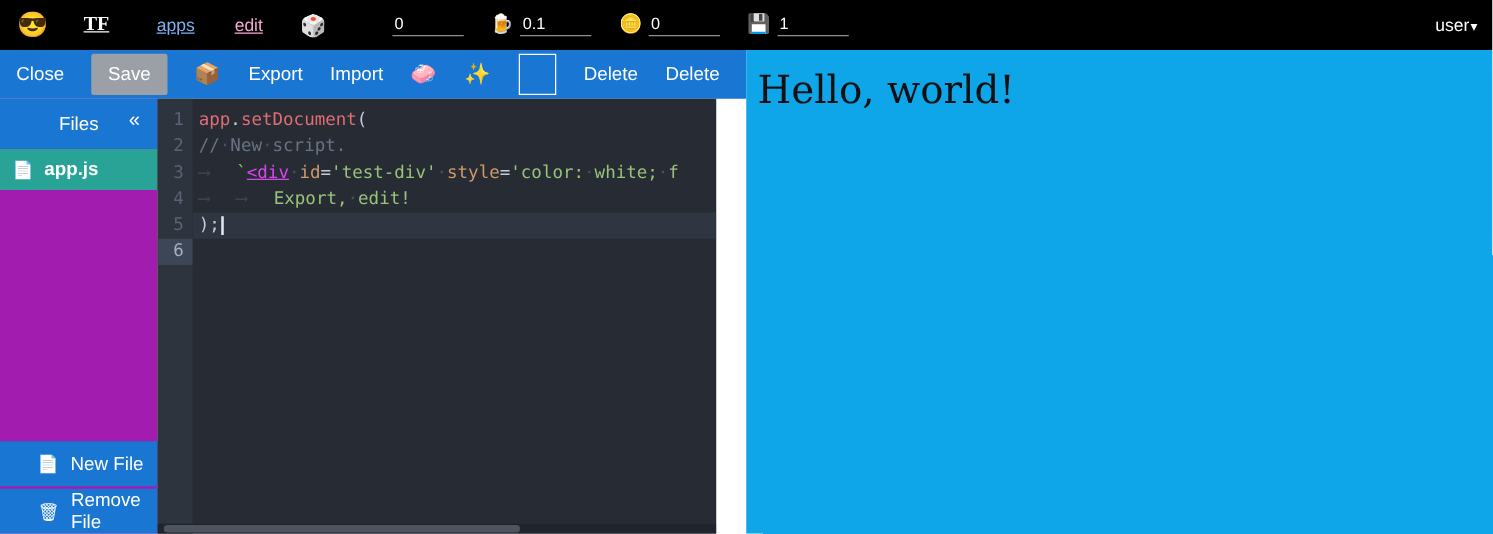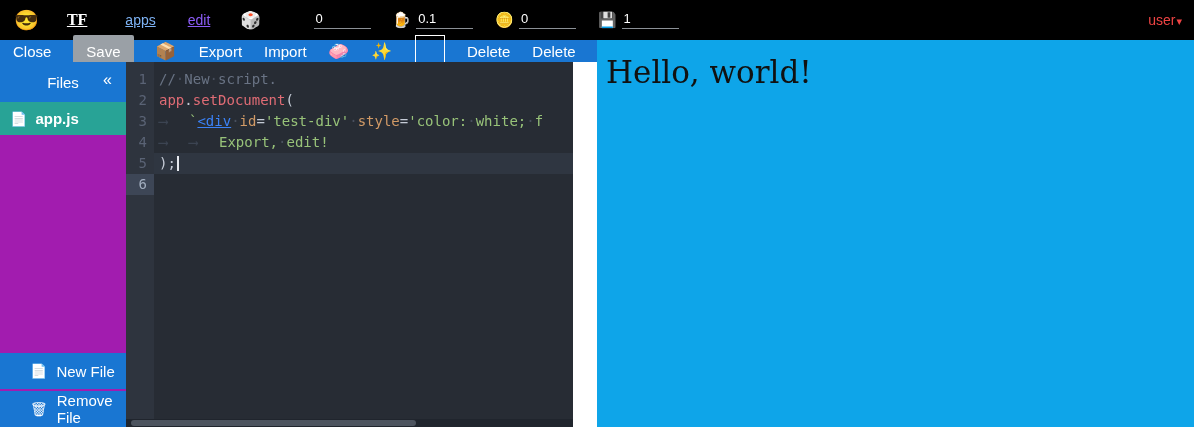--- a/index.html
+++ b/index.html
@@ -7,36 +7,36 @@
   body { font-family: "Liberation Sans", sans-serif; background: #fff; }
   .app { width: 1194px; height: 427px; display: flex; flex-direction: column; }
 
   
   .topbar { height: 40px; background: #000; display: flex; align-items: center; padding: 0 12px 0 14px; flex: none; }
   .logo { font-size: 20px; line-height: 1; }
   .brand { color: #fff; font-family: Liberation Serif, serif; font-weight: bold; font-size: 16px;
            text-decoration: underline; margin-left: 28px; cursor: pointer; }
   .nav-link { font-size: 14px; text-decoration: underline; margin-left: 32px; cursor: pointer; }
   .nav-link.apps { color: #7eb3f5; margin-left: 38px; }
-  .nav-link.edit { color: #8b5cf6; }
+  .nav-link.edit { color: #f9a8d4; }
   .dice-btn { background: none; border: none; font-size: 17px; margin-left: 30px; cursor: pointer; color:#cfd4da; }
   .counter { display: flex; align-items: flex-end; margin-left: 22px; }
   .counter:first-of-type { margin-left: 28px; }
   .c-icon { font-size: 15px; margin-right: 5px; line-height: 1.2; }
   .c-value { display: inline-block; width: 57px; border-bottom: 1px solid #8b9096; color: #fff;
              font-size: 13px; padding: 0 0 2px 2px; }
-  .user-menu { margin-left: auto; color: #ef4444; font-size: 14px; cursor: pointer; }
+  .user-menu { margin-left: auto; color: #ffffff; font-size: 14px; cursor: pointer; }
   .user-menu .caret { font-size: 11px; margin-left: 1px; }
 
   
   .main { flex: 1; display: flex; min-height: 0; }
   .left-col { width: 597px; flex: none; display: flex; flex-direction: column; min-height: 0; }
 
   
-  .toolbar { height: 22px; background: #1976d2; display: flex; align-items: center; gap: 22px;
+  .toolbar { height: 39px; background: #1976d2; display: flex; align-items: center; gap: 22px;
              padding-left: 13px; flex: none; }
   .tb-btn { background: none; border: none; color: #fff; font-size: 15px;
             font-family: "Liberation Sans", sans-serif; cursor: pointer; padding: 0; }
   .tb-btn.save { background: #9aa0a6; padding: 8px 13px; border-radius: 2px; }
   .tb-btn.emoji { font-size: 17px; }
   .tb-btn.blank { width: 30px; height: 33px; border: 1px solid #fff; background: transparent; }
 
   
   .work { flex: 1; display: flex; min-height: 0; }
 
@@ -66,21 +66,21 @@
   .code-area { flex: 1; padding: 7px 0 0 5px; overflow: hidden; color: #c5cbd6; }
   .code-line { height: 21px; white-space: pre; }
   .code-line.active { background: #2f3641; margin-left: -5px; padding-left: 5px; }
 
   .tok-comment  { color: #697384; }
   .tok-ws       { color: #49505e; }
   .tok-tab      { color: #3c4452; display: inline-block; width: 30px; }
   .tok-variable { color: #e06c75; }
   .tok-property { color: #e06c75; }
   .tok-punct    { color: #c5cbd6; }
-  .tok-tag      { color: #3b82f6; text-decoration: underline; }
+  .tok-tag      { color: #d946ef; text-decoration: underline; }
   .tok-attr     { color: #d19a66; }
   .tok-string   { color: #98c379; }
   .tok-text     { color: #98c379; }
   .caret-bar { display: inline-block; width: 2px; height: 15px; background: #e6e9ef;
                vertical-align: text-bottom; margin-left: 1px; }
 
   .hscrollbar { position: absolute; left: 0; right: 0; bottom: 0; height: 8px; background: #20252d; }
   .hscroll-thumb { position: absolute; left: 5px; top: 1px; width: 285px; height: 6px;
                    background: #4d545f; border-radius: 3px; cursor: pointer; }
 
@@ -164,22 +164,22 @@
         <div class="editor">
           <div class="gutter">
               <div class="gutter-cell">1</div>
               <div class="gutter-cell">2</div>
               <div class="gutter-cell">3</div>
               <div class="gutter-cell">4</div>
               <div class="gutter-cell">5</div>
               <div class="gutter-cell active">6</div>
             </div>
           <div class="code-area">
+              <div class="code-line"><span class="tok-variable">app</span><span class="tok-punct">.</span><span class="tok-property">setDocument</span><span class="tok-punct">(</span></div>
               <div class="code-line"><span class="tok-comment">//</span><span class="tok-ws">·</span><span class="tok-comment">New</span><span class="tok-ws">·</span><span class="tok-comment">script.</span></div>
-              <div class="code-line"><span class="tok-variable">app</span><span class="tok-punct">.</span><span class="tok-property">setDocument</span><span class="tok-punct">(</span></div>
               <div class="code-line"><span class="tok-tab">⟶</span><span class="tok-string">`</span><span class="tok-tag">&lt;div</span><span class="tok-ws">·</span><span class="tok-attr">id</span><span class="tok-punct">=</span><span class="tok-string">'test-div'</span><span class="tok-ws">·</span><span class="tok-attr">style</span><span class="tok-punct">=</span><span class="tok-string">'color:</span><span class="tok-ws">·</span><span class="tok-string">white;</span><span class="tok-ws">·</span><span class="tok-string">f</span></div>
               <div class="code-line"><span class="tok-tab">⟶</span><span class="tok-tab">⟶</span><span class="tok-text">Export,</span><span class="tok-ws">·</span><span class="tok-text">edit!</span></div>
               <div class="code-line active"><span class="tok-punct">);</span><span class="caret-bar"></span></div>
             </div>
           <div class="hscrollbar">
             <div class="hscroll-thumb"></div>
           </div>
         </div>
 
       </div>

